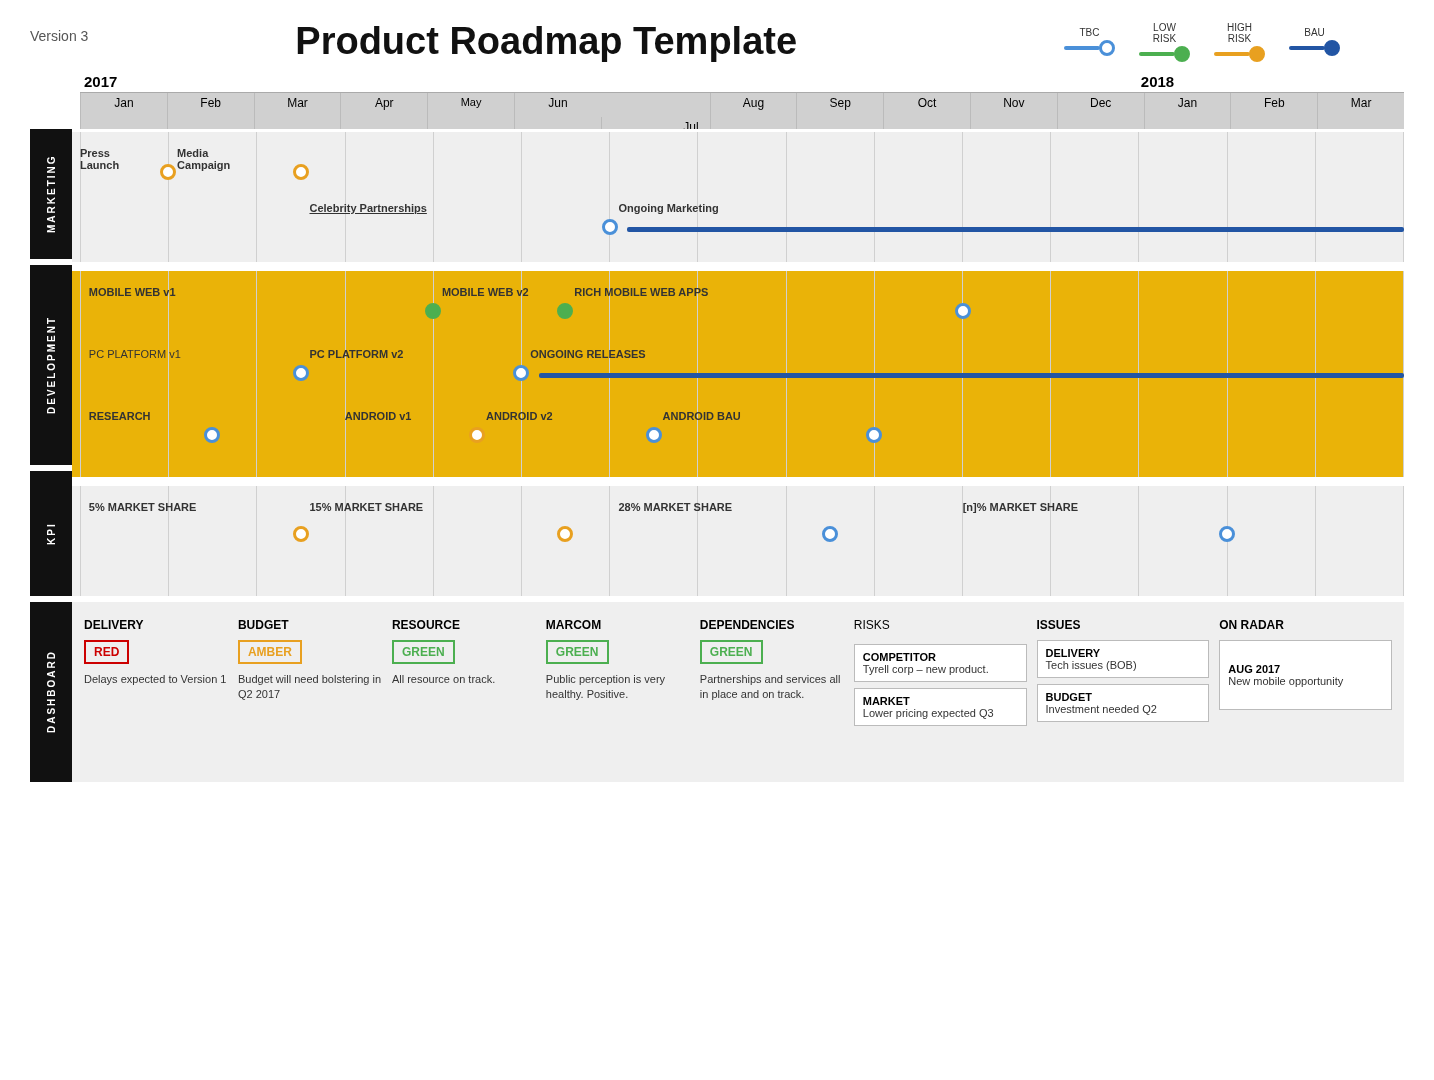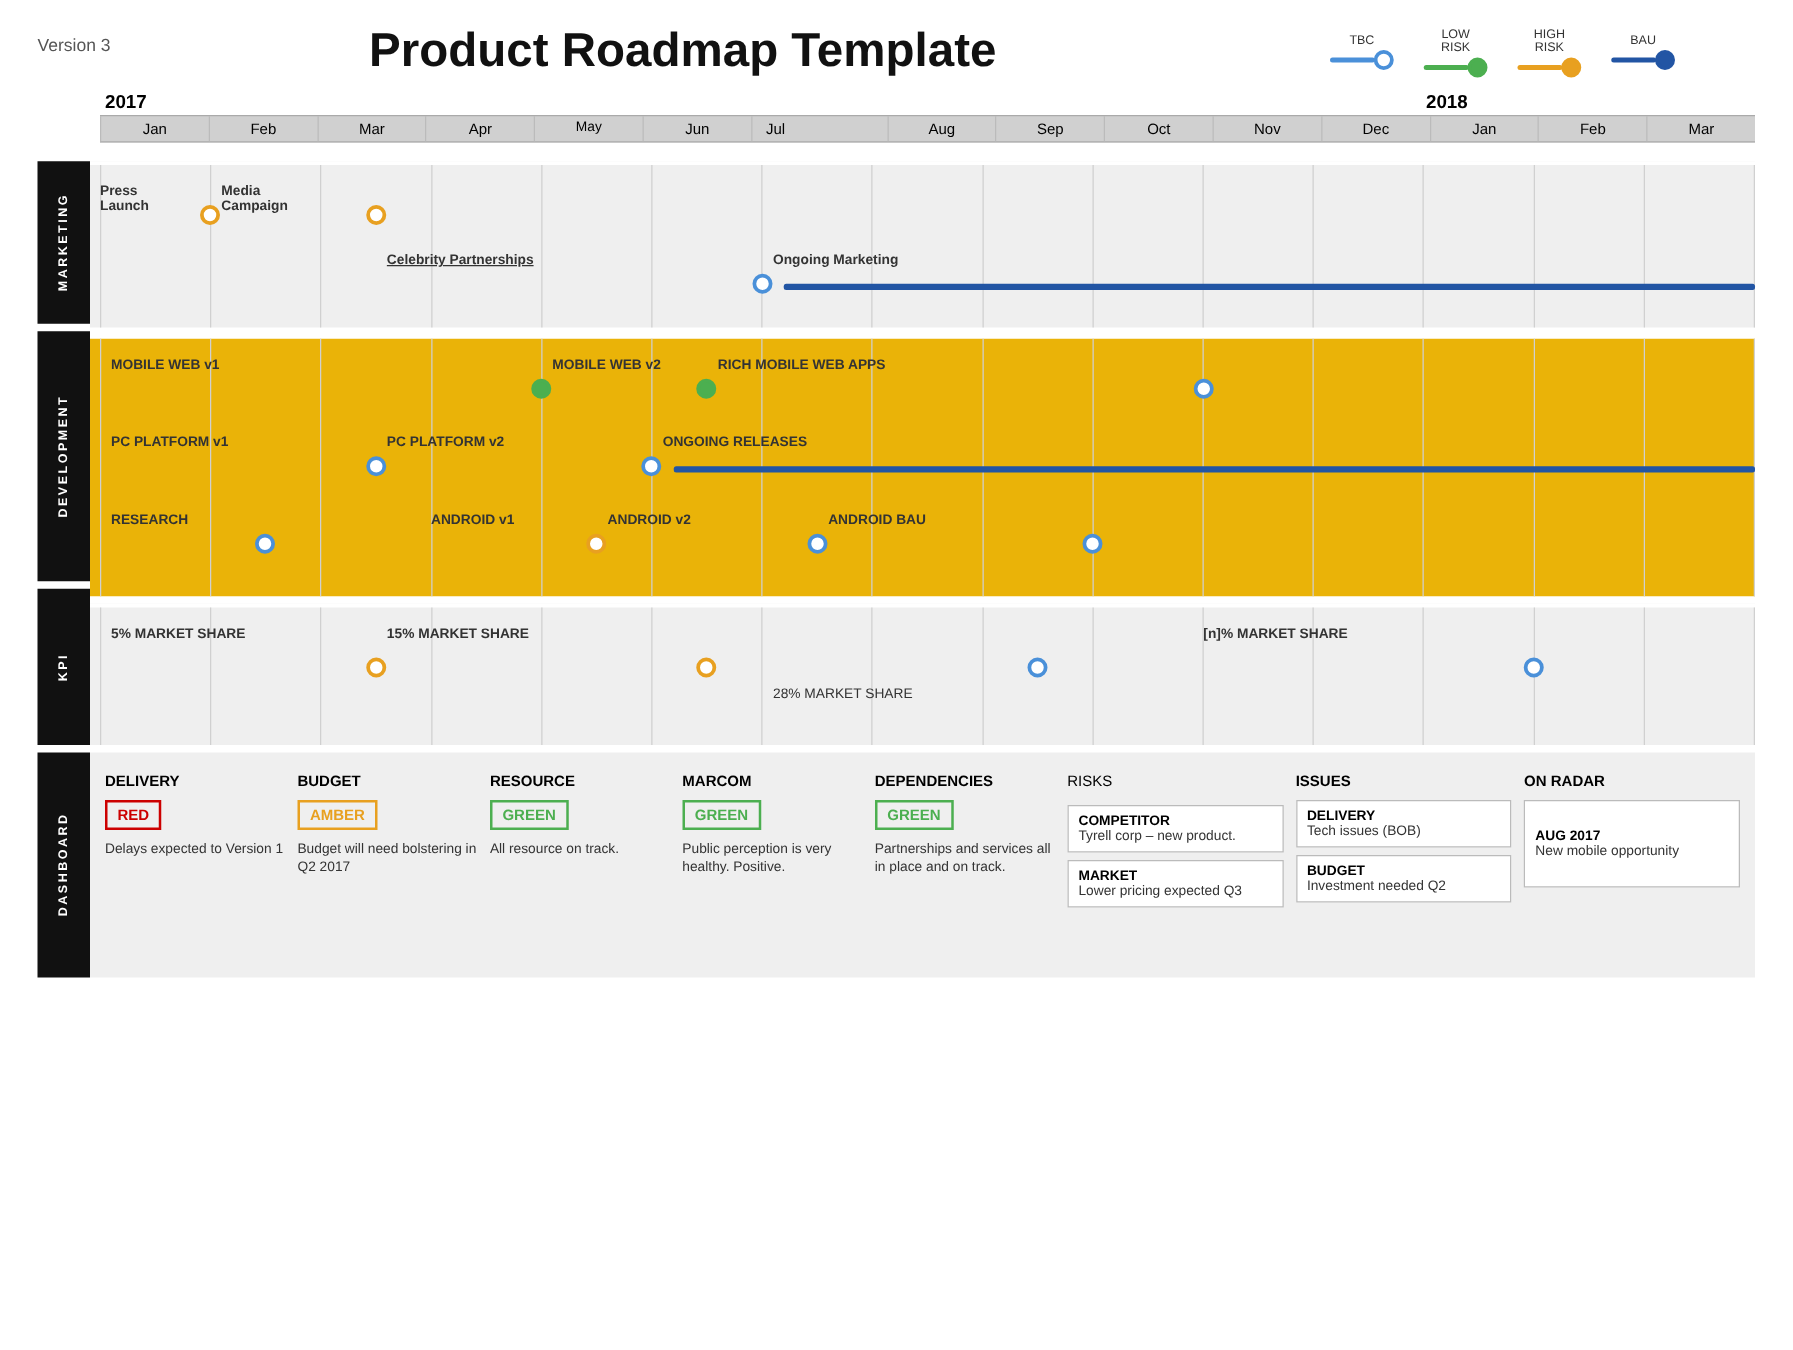--- a/index.html
+++ b/index.html
@@ -115,21 +115,21 @@
             </div>
           </div>
 
           <div style="display:flex;width:100%;background:#d0d0d0;border-top:1px solid #aaa;border-bottom:1px solid #aaa;">
             <div style="flex:1;text-align:center;font-size:12px;padding:3px 0;border-left:1px solid #bbb;">Jan</div>
             <div style="flex:1;text-align:center;font-size:12px;padding:3px 0;border-left:1px solid #bbb;">Feb</div>
             <div style="flex:1;text-align:center;font-size:12px;padding:3px 0;border-left:1px solid #bbb;">Mar</div>
             <div style="flex:1;text-align:center;font-size:12px;padding:3px 0;border-left:1px solid #bbb;">Apr</div>
             <div style="flex:1;text-align:center;font-size:11px;padding:3px 0;border-left:1px solid #bbb;">May</div>
             <div style="flex:1;text-align:center;font-size:12px;padding:3px 0;border-left:1px solid #bbb;">Jun</div>
-            <div style="flex:1;text-align:left;font-size:12px;padding:3px 11px;border-left:1px solid #bbb;">Jul</div>
+            <div style="flex:1;text-align:right;font-size:12px;padding:3px 11px;border-left:1px solid #bbb;margin-top:24px;">Jul</div>
             <div style="flex:1;text-align:center;font-size:12px;padding:3px 0;border-left:1px solid #bbb;">Aug</div>
             <div style="flex:1;text-align:center;font-size:12px;padding:3px 0;border-left:1px solid #bbb;">Sep</div>
             <div style="flex:1;text-align:center;font-size:12px;padding:3px 0;border-left:1px solid #bbb;">Oct</div>
             <div style="flex:1;text-align:center;font-size:12px;padding:3px 0;border-left:1px solid #bbb;">Nov</div>
             <div style="flex:1;text-align:center;font-size:12px;padding:3px 0;border-left:1px solid #bbb;">Dec</div>
             <div style="flex:1;text-align:center;font-size:12px;padding:3px 0;border-left:1px solid #bbb;">Jan</div>
             <div style="flex:1;text-align:center;font-size:12px;padding:3px 0;border-left:1px solid #bbb;">Feb</div>
             <div style="flex:1;text-align:center;font-size:12px;padding:3px 0;border-left:1px solid #bbb;">Mar</div>
           </div>
         </div>
@@ -217,21 +217,21 @@
           <div style="position:absolute;left:calc(4.2 * 100%/15);right:calc((15-5.5)*100%/15);top:30px;height:5px;background:#4caf50;border-radius:2px;"></div>
           <div style="position:absolute;left:calc(5.5 * 100%/15);top:22px;width:16px;height:16px;border-radius:50%;border:3px solid #4caf50;background:#4caf50;transform:translateX(-50%);"></div>
 
           <div style="position:absolute;left:calc(5.6 * 100%/15);top:5px;font-size:11px;font-weight:bold;color:#333;">RICH MOBILE WEB APPS</div>
 
           <div style="position:absolute;left:calc(5.7 * 100%/15);right:calc((15-10.0)*100%/15);top:30px;height:5px;background:#4a90d9;border-radius:2px;"></div>
           <div style="position:absolute;left:calc(10.0 * 100%/15);top:22px;width:16px;height:16px;border-radius:50%;border:3px solid #4a90d9;background:#fff;transform:translateX(-50%);"></div>
         </div>
 
         <div style="position:relative;height:62px;">
-          <div style="position:absolute;left:calc(0.1 * 100%/15);top:5px;font-size:11px;font-weight:bold;color:#333;">PC PLATFORM v1</div>
+          <div style="position:absolute;left:calc(0.1 * 100%/15);top:5px;font-size:11px;font-weight:normal;color:#333;">PC PLATFORM v1</div>
 
           <div style="position:absolute;left:calc(0.3 * 100%/15);right:calc((15-2.5)*100%/15);top:30px;height:5px;background:#4a90d9;border-radius:2px;"></div>
           <div style="position:absolute;left:calc(2.5 * 100%/15);top:22px;width:16px;height:16px;border-radius:50%;border:3px solid #4a90d9;background:#fff;transform:translateX(-50%);"></div>
 
           <div style="position:absolute;left:calc(2.6 * 100%/15);top:5px;font-size:11px;font-weight:bold;color:#333;">PC PLATFORM v2</div>
 
           <div style="position:absolute;left:calc(2.7 * 100%/15);right:calc((15-5.0)*100%/15);top:30px;height:5px;background:#4a90d9;border-radius:2px;"></div>
           <div style="position:absolute;left:calc(5.0 * 100%/15);top:22px;width:16px;height:16px;border-radius:50%;border:3px solid #4a90d9;background:#fff;transform:translateX(-50%);"></div>
 
           <div style="position:absolute;left:calc(5.1 * 100%/15);top:5px;font-size:11px;font-weight:bold;color:#333;">ONGOING  RELEASES</div>
@@ -287,21 +287,21 @@
         <div style="position:relative;height:90px;">
 
           <div style="position:absolute;left:calc(0.1 * 100%/15);top:5px;font-size:11px;font-weight:bold;color:#333;">5% MARKET SHARE</div>
           <div style="position:absolute;left:calc(0.3 * 100%/15);right:calc((15-2.5)*100%/15);top:38px;height:5px;background:#e8a020;border-radius:2px;"></div>
           <div style="position:absolute;left:calc(2.5 * 100%/15);top:30px;width:16px;height:16px;border-radius:50%;border:3px solid #e8a020;background:#fff;transform:translateX(-50%);"></div>
 
           <div style="position:absolute;left:calc(2.6 * 100%/15);top:5px;font-size:11px;font-weight:bold;color:#333;">15% MARKET SHARE</div>
           <div style="position:absolute;left:calc(2.7 * 100%/15);right:calc((15-5.5)*100%/15);top:38px;height:5px;background:#e8a020;border-radius:2px;"></div>
           <div style="position:absolute;left:calc(5.5 * 100%/15);top:30px;width:16px;height:16px;border-radius:50%;border:3px solid #e8a020;background:#fff;transform:translateX(-50%);"></div>
 
-          <div style="position:absolute;left:calc(6.1 * 100%/15);top:5px;font-size:11px;font-weight:normal;color:#333;margin-top:48px;">28% MARKET SHARE</div>
+          <div style="position:absolute;left:calc(6.1 * 100%/15);top:5px;font-size:11px;font-weight:bold;color:#333;">28% MARKET SHARE</div>
           <div style="position:absolute;left:calc(6.2 * 100%/15);right:calc((15-8.5)*100%/15);top:38px;height:5px;background:#4a90d9;border-radius:2px;"></div>
           <div style="position:absolute;left:calc(8.5 * 100%/15);top:30px;width:16px;height:16px;border-radius:50%;border:3px solid #4a90d9;background:#fff;transform:translateX(-50%);"></div>
 
           <div style="position:absolute;left:calc(10.0 * 100%/15);top:5px;font-size:11px;font-weight:bold;color:#333;">[n]% MARKET SHARE</div>
           <div style="position:absolute;left:calc(10.1 * 100%/15);right:calc((15-13.0)*100%/15);top:38px;height:5px;background:#4a90d9;border-radius:2px;"></div>
           <div style="position:absolute;left:calc(13.0 * 100%/15);top:30px;width:16px;height:16px;border-radius:50%;border:3px solid #4a90d9;background:#fff;transform:translateX(-50%);"></div>
         </div>
       </div>
 
       <div style="height:6px;background:#fff;"></div>

